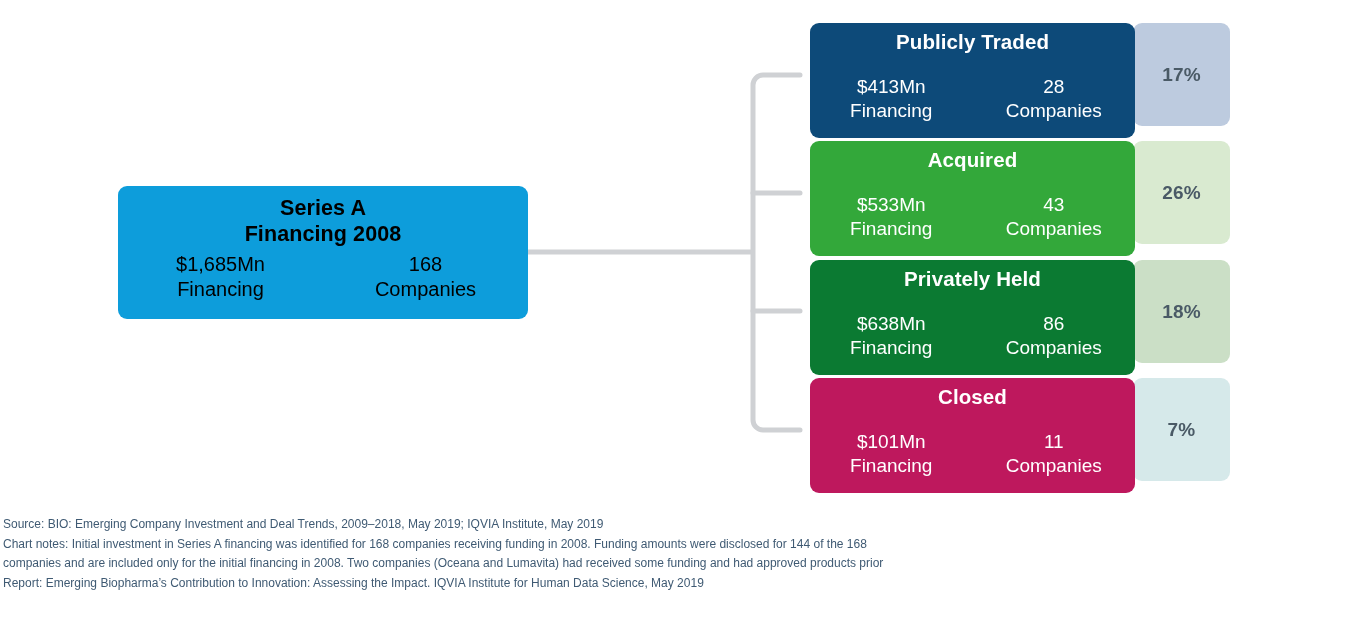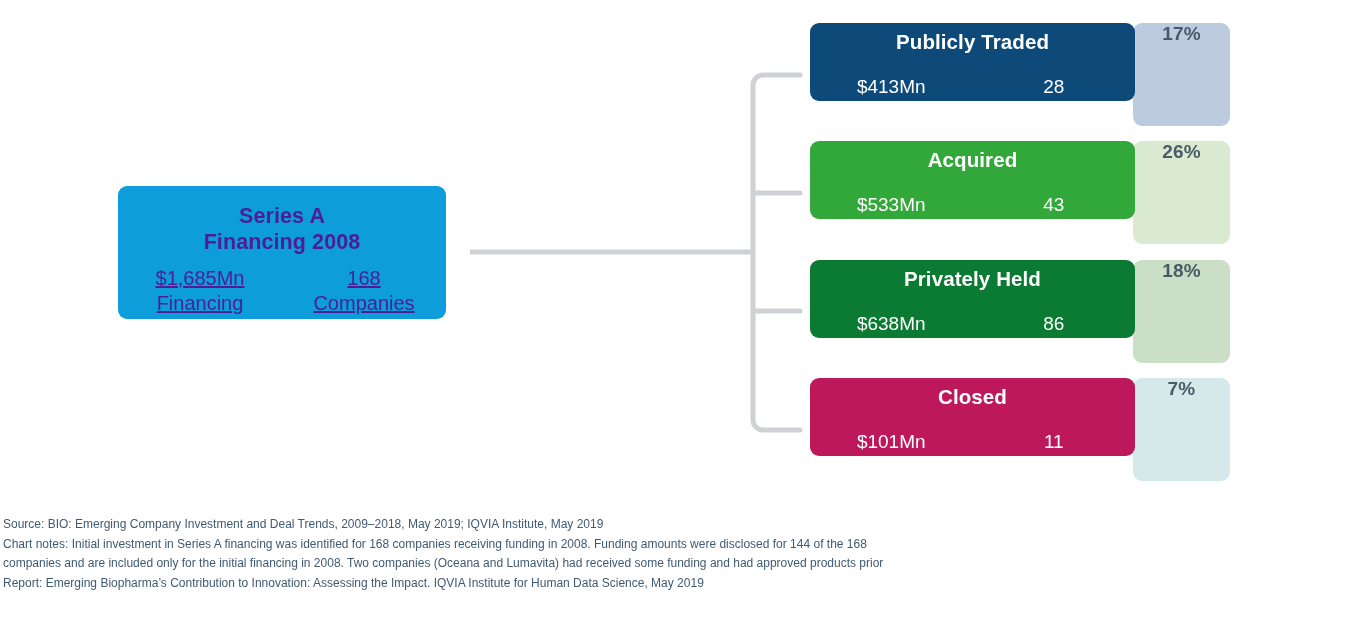--- a/index.html
+++ b/index.html
@@ -23,39 +23,38 @@
     width: 1352px;
     height: 617px;
     pointer-events: none;
   }
 
   
   .parent-card {
     position: absolute;
     left: 118px;
     top: 186px;
-    width: 328px;
+    width: 410px;
     height: 133px;
     background: #0d9ddb;
     border-radius: 9px;
-    color: #4c1d95;
+    color: #000000;
     box-sizing: border-box;
-    padding-top: 17px;
+    padding-top: 9px;
   }
   .parent-title {
     text-align: center;
     font-weight: bold;
     font-size: 21.5px;
     line-height: 26px;
     letter-spacing: .1px;
   }
   .parent-stats {
     display: flex;
-    margin-top: 11px;
-    text-decoration: underline;
+    margin-top: 5px;
   }
   .parent-stats .stat {
     flex: 1;
     text-align: center;
     font-size: 20px;
     line-height: 25px;
   }
   .parent-stats .stat .val { display: block; }
   .parent-stats .stat .lbl { display: block; }
 
@@ -67,34 +66,35 @@
     height: 103px;
   }
   .row-pct-panel {
     position: absolute;
     left: 323px;
     top: 0;
     width: 97px;
     height: 103px;
     border-radius: 9px;
     display: flex;
+    align-items: center;
     justify-content: center;
   }
   .row-pct {
     font-size: 19px;
     font-weight: bold;
     color: #4a5a66;
     letter-spacing: .2px;
   }
   .row-card {
     position: absolute;
     left: 0;
     top: 0;
     width: 325px;
-    height: 78px;
+    height: 115px;
     border-radius: 9px;
     color: #ffffff;
     box-sizing: border-box;
     padding-top: 6px;
   }
   .row-title {
     text-align: center;
     font-weight: bold;
     font-size: 20.5px;
     line-height: 26px;

